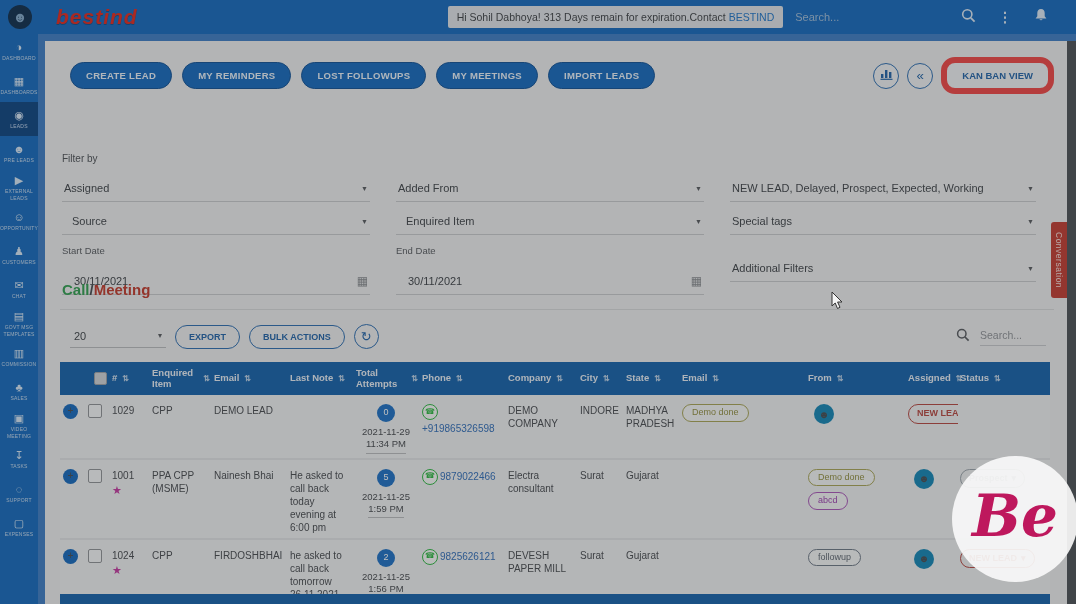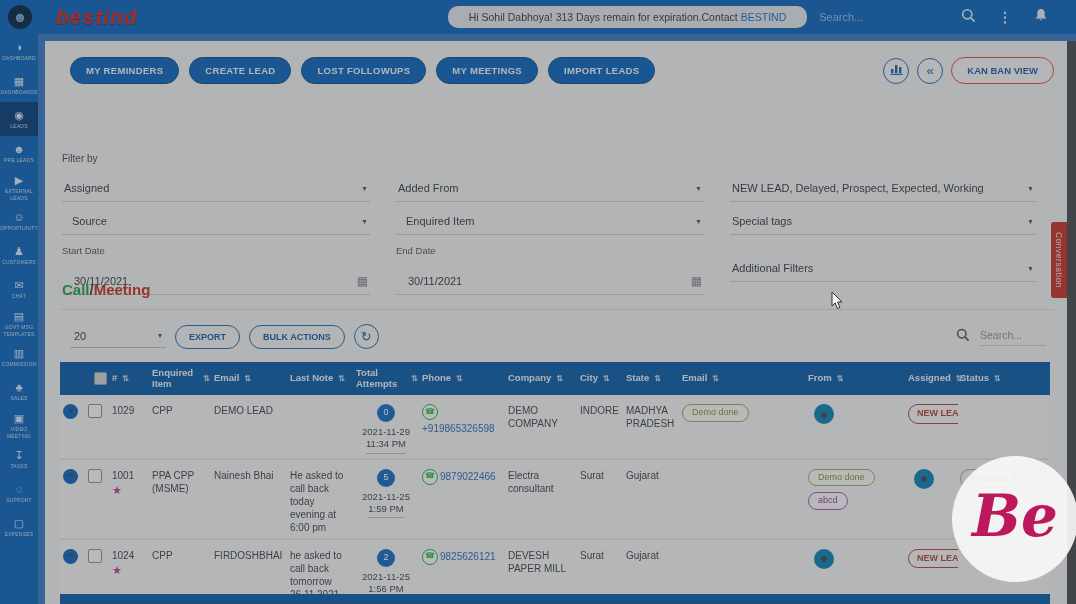--- a/index.html
+++ b/index.html
@@ -7,21 +7,21 @@
     font-family:"Liberation Sans", sans-serif; }
   .stage { position:relative; width:1076px; height:604px; background:#e4e6e8; overflow:hidden; }
 
   
   .topbar { position:absolute; left:0; top:0; width:1076px; height:34px; background:#1268bd;
     display:flex; align-items:center; z-index:5; }
   .avatar { width:24px; height:24px; border-radius:50%; background:#0b2b4d; margin-left:8px;
     display:flex; align-items:center; justify-content:center; color:#7fa6c8; font-size:14px; flex:none; }
   .logo { color:#e0281e; font-weight:bold; font-style:italic; font-size:21px; letter-spacing:1px;
     margin-left:24px; text-shadow:0 1px 0 rgba(0,0,0,.25); }
-  .notice { margin-left:310px; background:#dfe3e8; border-radius:10px; padding:5px 21px; font-size:10.5px;
+  .notice { margin-left:310px; background:#dfe3e8; border-radius:2px; padding:5px 9px; font-size:10.5px;
     color:#3a3f44; white-space:nowrap; }
   .notice-link { color:#1a73c8; margin-left:3px; text-decoration:none; }
   .top-search { margin-left:12px; width:140px; background:transparent; border:none; outline:none;
     color:#cfe0f2; font-size:11px; }
   .top-search::placeholder { color:#9fbcd9; }
   .top-icons { margin-left:auto; display:flex; align-items:center; gap:22px; margin-right:28px; }
   .kebab { color:#dbe8f5; font-size:14px; font-weight:bold; }
 
   
   .sidebar { position:absolute; left:0; top:34px; width:38px; height:570px; background:#1268bd; z-index:4;
@@ -36,21 +36,21 @@
 
   
   .content { position:absolute; left:45px; top:41px; width:1031px; height:563px; background:#eceef0; }
 
   .btnrow { position:absolute; left:25px; top:16px; right:22px; display:flex; align-items:center; gap:10px; }
   .pill { background:#1268bd; color:#e8f1fa; font-size:9.5px; font-weight:bold; letter-spacing:.3px;
     border:1px solid #0d4f95; border-radius:14px; padding:7px 15px; white-space:nowrap; cursor:pointer; }
   .right-cluster { margin-left:auto; display:flex; align-items:center; gap:8px; }
   .circle-btn { width:26px; height:26px; border-radius:50%; border:1px solid #2a6cb0; background:#eef1f4;
     display:flex; align-items:center; justify-content:center; color:#1f62a8; cursor:pointer; }
-  .outline-pill { border:1px solid #ef4444; color:#1f62a8; background:#eef1f4; font-size:9.5px; font-weight:bold;
+  .outline-pill { border:6px solid #ef4444; color:#1f62a8; background:#eef1f4; font-size:9.5px; font-weight:bold;
     border-radius:14px; padding:7px 15px; white-space:nowrap; cursor:pointer; }
 
   
   .filterwrap { position:absolute; left:17px; top:112px; right:40px; }
   .filter-title { font-size:10px; color:#4a4f54; margin-bottom:12px; }
   .fgrid { display:grid; grid-template-columns:308px 308px 1fr; column-gap:26px; }
   .fcol { display:flex; flex-direction:column; }
   .fselect { display:flex; align-items:center; justify-content:space-between; border-bottom:1px solid #c6c9cc;
     padding:6px 2px 7px; font-size:11px; color:#3d4247; cursor:pointer; }
   .fselect .car { font-size:7px; color:#55595e; }
@@ -224,22 +224,22 @@
         <span class="s-ic">▢</span>
         <span class="s-lb">EXPENSES</span>
       </div>
   </div>
   <div class="side-strip"></div>
   <div class="top-strip"></div>
 
   <div class="content">
 
     <div class="btnrow">
+      <button class="pill">CREATE LEAD</button>
       <button class="pill">MY REMINDERS</button>
-      <button class="pill">CREATE LEAD</button>
       <button class="pill">LOST FOLLOWUPS</button>
       <button class="pill">MY MEETINGS</button>
       <button class="pill">IMPORT LEADS</button>
       <div class="right-cluster">
         <button class="circle-btn">
           <span>
             <svg width="13" height="12" viewBox="0 0 13 12">
                 <rect x="1" y="6" width="2.4" height="4" fill="#1f62a8"></rect>
                 <rect x="5" y="2" width="2.4" height="8" fill="#1f62a8"></rect>
                 <rect x="9" y="4" width="2.4" height="6" fill="#1f62a8"></rect>
@@ -469,20 +469,23 @@
           <span class="att-time">1:56 PM</span>
         </div>
         <div class="phone-cell">
           <span class="wa">☎</span>
           <span class="c-blue">9825626121</span>
         </div>
         <div>DEVESH PAPER MILL</div>
         <div>Surat</div>
         <div>Gujarat</div>
         <div class="c-blue"></div>
+        <div class="tags-cell">
+          <span class="tag tag-grey">followup</span>
+        </div>
         <div class="asg-avatar">
             <span>☻</span>
           </div>
         <div>
           <span class="status-pill st-red">
             <span>NEW LEAD</span>
               <span>▾</span>
           </span>
         </div>
       </div>

